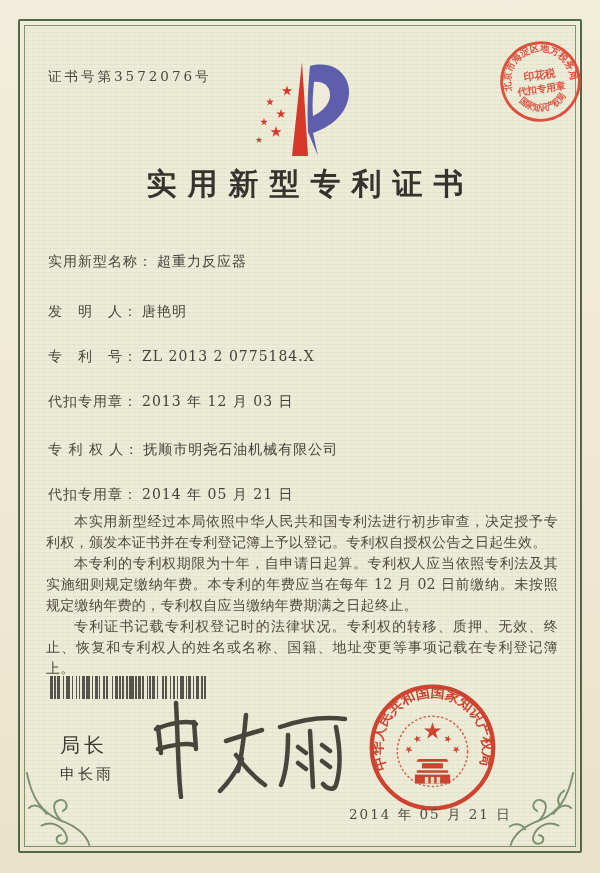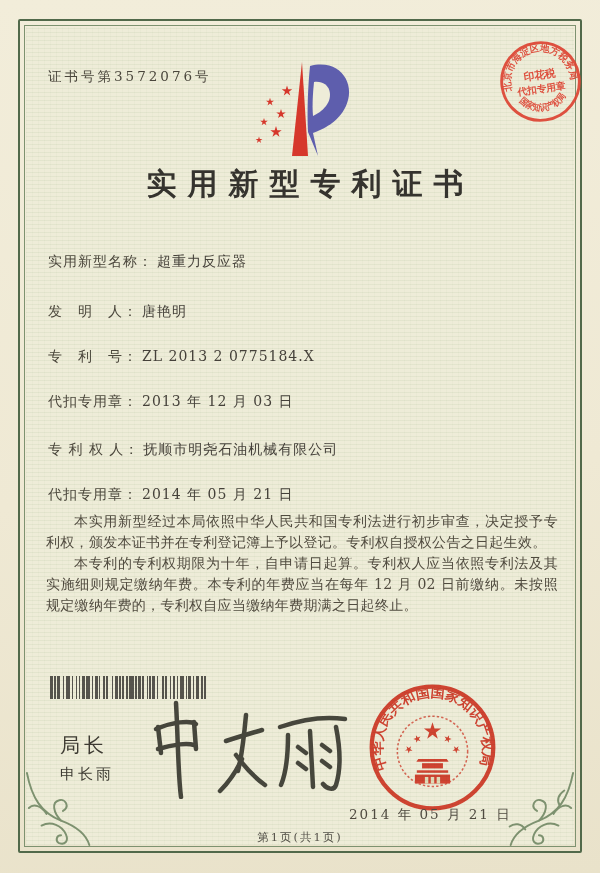--- a/index.html
+++ b/index.html
@@ -135,20 +135,21 @@
   <div class="field-row" style="top:441px">
     <span class="field-label">专 利 权 人：</span><span class="field-value">抚顺市明尧石油机械有限公司</span>
   </div>
   <div class="field-row" style="top:486px">
     <span class="field-label">代扣专用章：</span><span class="field-value">2014 年 05 月 21 日</span>
   </div>
 
   <div class="body-text">
     <p>本实用新型经过本局依照中华人民共和国专利法进行初步审查，决定授予专利权，颁发本证书并在专利登记簿上予以登记。专利权自授权公告之日起生效。</p>
     <p>本专利的专利权期限为十年，自申请日起算。专利权人应当依照专利法及其实施细则规定缴纳年费。本专利的年费应当在每年 12 月 02 日前缴纳。未按照规定缴纳年费的，专利权自应当缴纳年费期满之日起终止。</p>
+    <p>专利证书记载专利权登记时的法律状况。专利权的转移、质押、无效、终止、恢复和专利权人的姓名或名称、国籍、地址变更等事项记载在专利登记簿上。</p>
   </div>
 
   <div class="barcode" id="barcode">
       <div class="bar" style="width: 2.9px;"></div>
       <div class="gap" style="width: 1.45px;"></div>
       <div class="bar" style="width: 1.45px;"></div>
       <div class="gap" style="width: 1.45px;"></div>
       <div class="bar" style="width: 2.9px;"></div>
       <div class="gap" style="width: 2.9px;"></div>
       <div class="bar" style="width: 1.45px;"></div>
@@ -270,15 +271,14 @@
       <rect x="-18.5" y="18.5" width="37" height="9.5"></rect>
       <g fill="#eeecd8">
         <rect x="-8" y="21" width="3.6" height="7"></rect>
         <rect x="-1.8" y="21" width="3.6" height="7"></rect>
         <rect x="4.4" y="21" width="3.6" height="7"></rect>
       </g>
     </g>
   </svg>
   <div class="seal-date">2014 年 05 月 21 日</div>
 
-  <div class="footer">第1页(共1页)</div>
 
 </div>
 
 </body></html>

